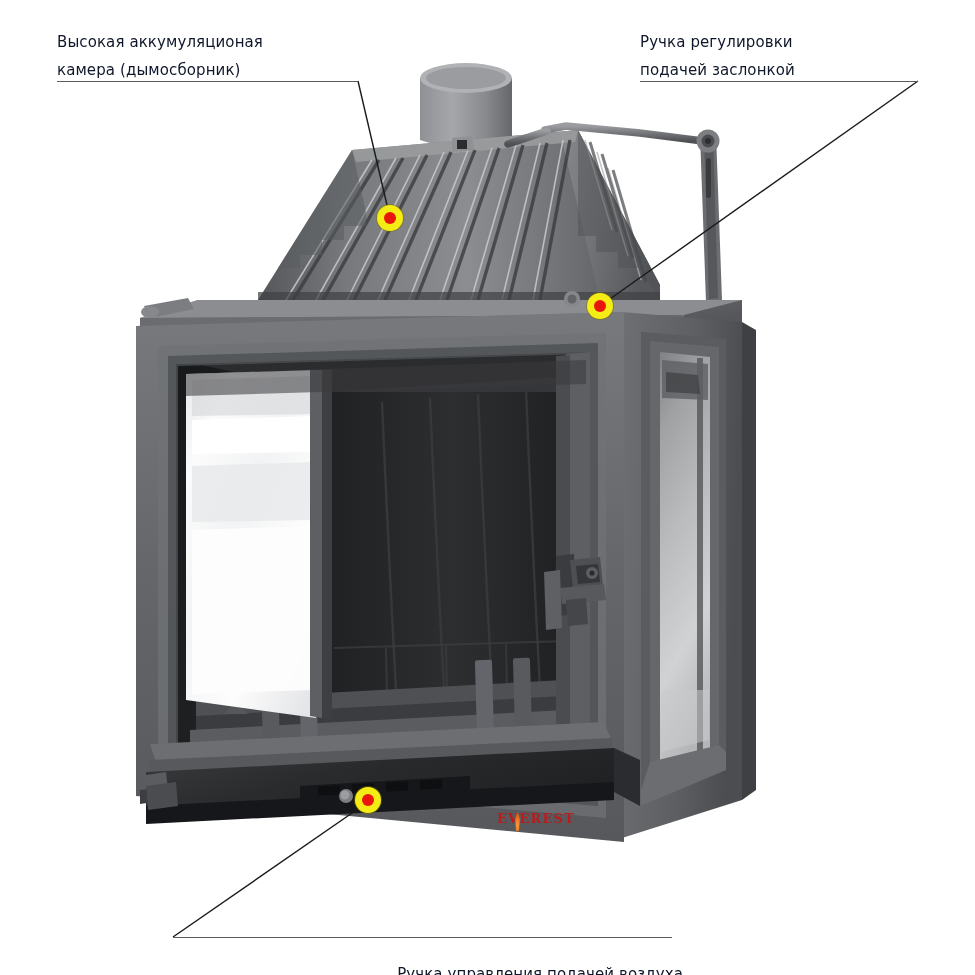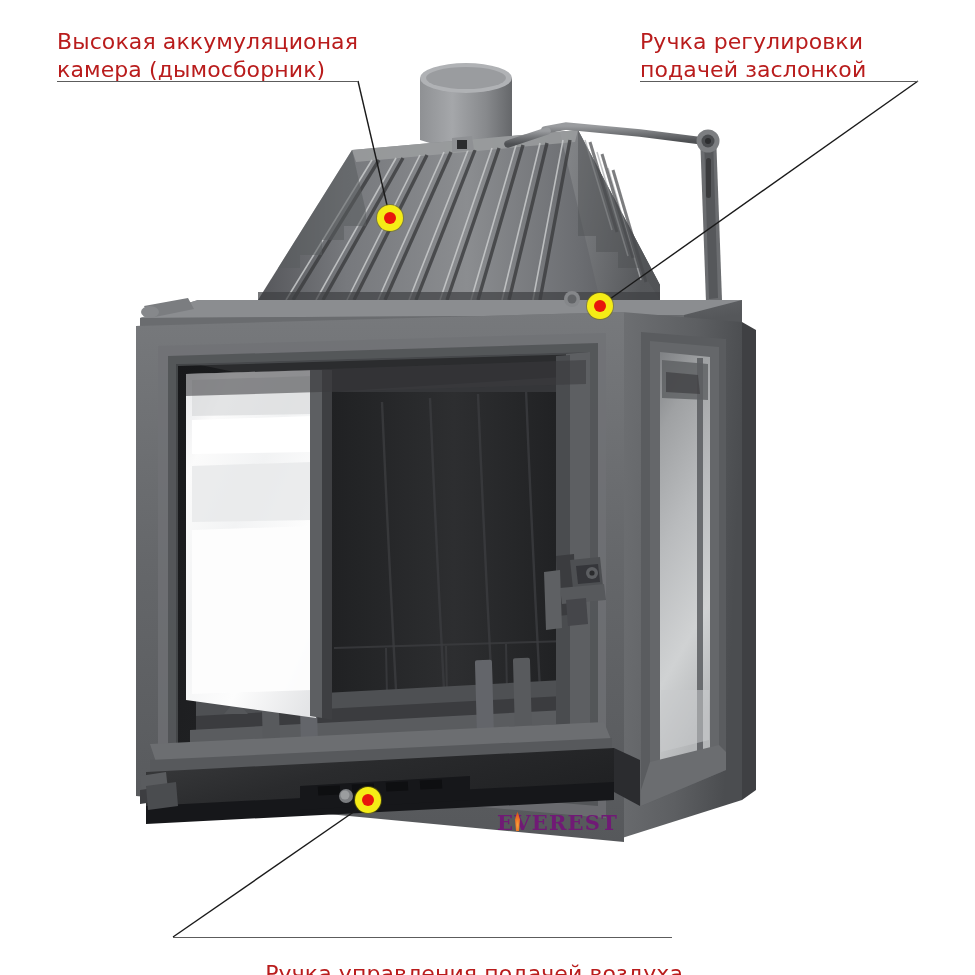--- a/index.html
+++ b/index.html
@@ -4,21 +4,21 @@
 <style>
   html,body{margin:0;padding:0;background:#ffffff;}
   body{
     width:975px;height:975px;overflow:hidden;position:relative;
     font-family:"DejaVu Sans", sans-serif;
     -webkit-font-smoothing:antialiased;
   }
   #stage{position:absolute;left:0;top:0;width:975px;height:975px;background:#fff;}
 
   
-  .callout{position:absolute;color:#b91c1c;font-size:22px;line-height:28px;letter-spacing:.1px;white-space:pre-line;}
+  .callout{position:absolute;color:#0f172a;font-size:15px;line-height:28px;letter-spacing:.1px;white-space:pre-line;}
   #callout-smoke-chamber{left:57px;top:28px;width:340px;text-align:left;}
   #callout-damper{left:640px;top:28px;width:290px;text-align:left;}
   #callout-air-control{left:183px;top:960px;width:500px;text-align:right;}
 
   .ul{position:absolute;background:#5c5c5c;height:1px;}
 
   svg#leaders{position:absolute;left:0;top:0;width:975px;height:975px;pointer-events:none;}
 
   
   .marker{position:absolute;width:26px;height:26px;border-radius:50%;
@@ -316,22 +316,22 @@
         <path d="M140,790 L168,786 L168,800 L140,804 Z" fill="#3d3e41"></path>
 
         <path d="M614,748 L640,760 L640,806 L614,792 Z" fill="#2b2c2f"></path>
       </g>
 
       <g>
         <path d="M146,786 L176,782 L178,806 L148,810 Z" fill="#4a4c4f"></path>
       </g>
     </svg>
 
-    <div style="position:absolute;left:497px;top:812px;font-size:21px;letter-spacing:1.2px;
-                font-weight:700;font-family:'DejaVu Serif',serif;color:#701a75;line-height:1;">
+    <div style="position:absolute;left:497px;top:812px;font-size:13px;letter-spacing:1.2px;
+                font-weight:700;font-family:'DejaVu Serif',serif;color:#b91c1c;line-height:1;">
       <span>EVEREST</span>
       <span style="position:absolute;left:16px;top:-1px;width:9px;height:20px;background:
             radial-gradient(ellipse at 50% 70%, #f7a23a 0%, #e2581c 55%, rgba(226,88,28,0) 72%);
             clip-path:polygon(50% 0%,78% 42%,66% 100%,34% 100%,22% 42%);"></span>
     </div>
   </div>
 
   <svg id="leaders">
     <line x1="358" y1="81" x2="390" y2="218" stroke="#1a1a1a" stroke-width="1.4"></line>
     <line x1="918" y1="81" x2="600" y2="306" stroke="#1a1a1a" stroke-width="1.4"></line>

